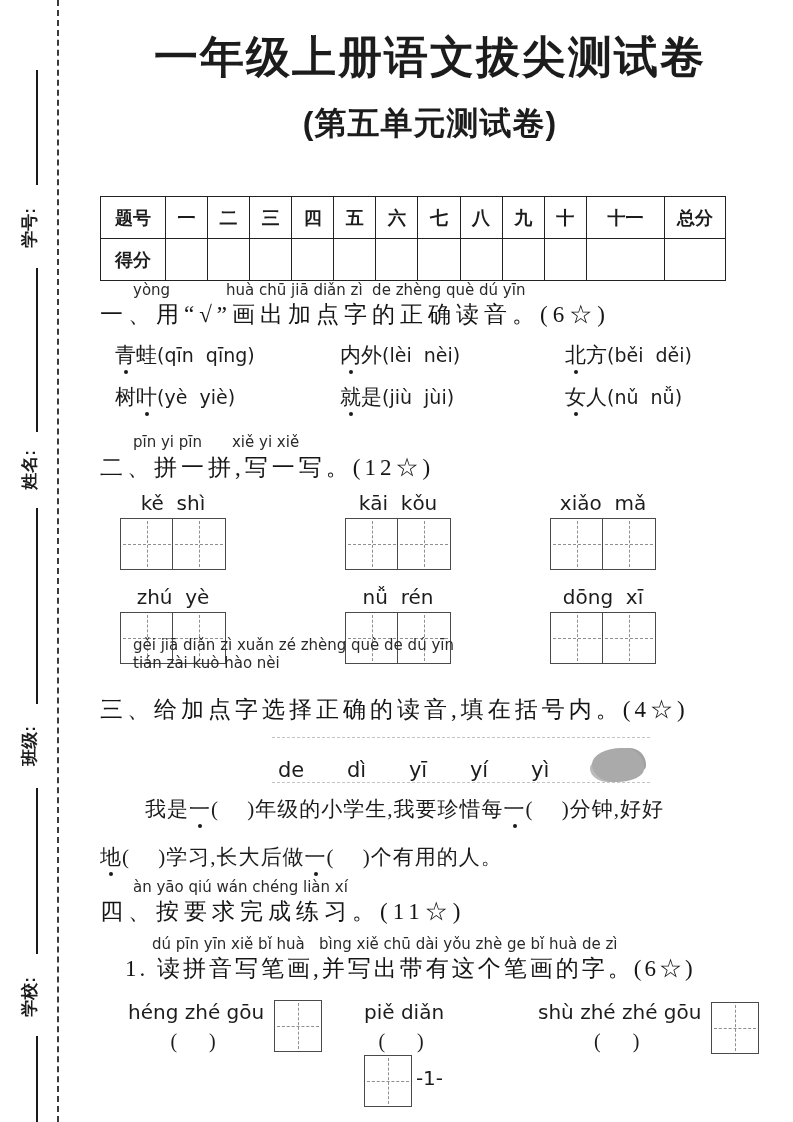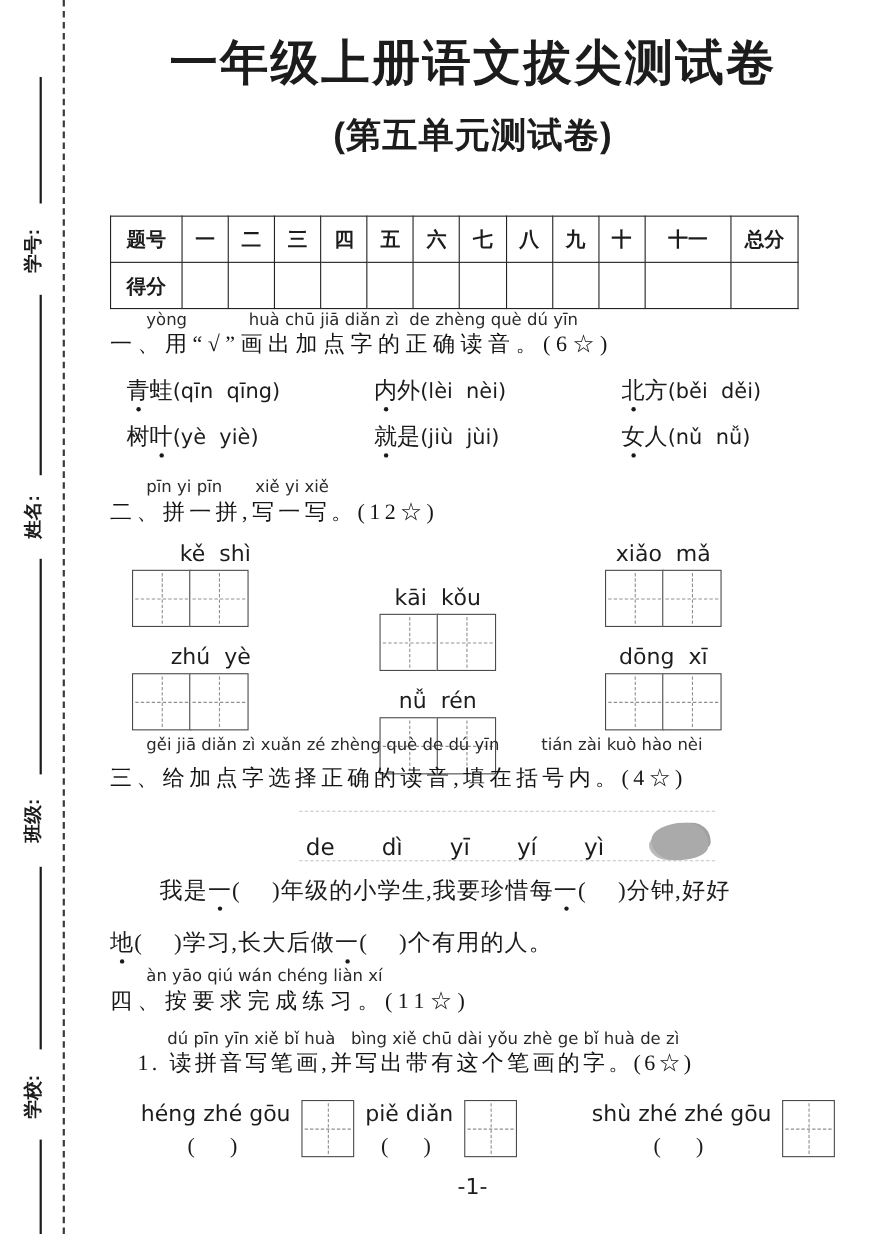--- a/index.html
+++ b/index.html
@@ -30,21 +30,21 @@
   
   .score-table{position:absolute;left:100px;top:196px;width:626px;border-collapse:collapse;
                font-size:18px;font-family:"Liberation Sans","DejaVu Sans",sans-serif;}
   .score-table td{border:1.6px solid #222;height:39px;text-align:center;font-weight:600;}
   .score-table td:first-child{width:62px;}
   .score-table td:last-child{width:58px;}
 
   
   .pinyin{position:absolute;font-family:"DejaVu Sans","Liberation Sans",sans-serif;
           font-size:15px;color:#2a2a2a;white-space:pre;display:flex;}
-  .heading{position:absolute;font-size:20px;white-space:pre;color:#151515;}
+  .heading{position:absolute;font-size:23px;white-space:pre;color:#151515;}
   .ls5{letter-spacing:5px;} .ls4{letter-spacing:4px;} .ls3{letter-spacing:3px;}
   .gap56{margin-right:56px;} .gap30{margin-right:30px;} .gap38{margin-right:38px;}
 
   
   .dotc{position:relative;}
   .dotc::after{content:"";position:absolute;left:50%;bottom:-7px;width:4px;height:4px;
                background:#1a1a1a;border-radius:50%;transform:translateX(-50%);}
 
   
   .s1-item{position:absolute;font-size:21px;white-space:pre;}
@@ -56,37 +56,37 @@
   .cell{position:relative;width:54px;height:52px;border:1.6px solid #4a4a4a;background:#fff;box-sizing:border-box;}
   .cell::before{content:"";position:absolute;left:50%;top:2px;bottom:2px;border-left:1px dashed #8f8f8f;}
   .cell::after{content:"";position:absolute;top:50%;left:2px;right:2px;border-top:1px dashed #8f8f8f;}
   .grid2{display:flex;}
   .grid2 .cell+.cell{margin-left:-1.6px;}
   .pin-item{position:absolute;width:110px;text-align:center;}
   .pin-item .pin-label{font-family:"DejaVu Sans","Liberation Sans",sans-serif;
                        font-size:20px;white-space:pre;margin-bottom:3px;}
   .pin-item .grid2{justify-content:center;}
   .pin-item.r0{top:491px;} .pin-item.r1{top:585px;}
-  .pin-item.c0{left:118px;text-align:right;} .pin-item.c1{left:343px;margin-top:40px;} .pin-item.c2{left:548px;}
+  .pin-item.c0{left:118px;} .pin-item.c1{left:343px;} .pin-item.c2{left:548px;}
 
   
   .options-box{position:absolute;left:272px;top:737px;width:366px;height:44px;
                display:flex;align-items:flex-end;justify-content:space-between;padding:0 6px;
                border-top:1px dashed #c4c4c4;border-bottom:1px dashed #c4c4c4;
                font-family:"DejaVu Sans","Liberation Sans",sans-serif;font-size:21px;}
   .blob{width:52px;height:34px;background:#969696;opacity:.8;
         border-radius:60% 40% 55% 45% / 50% 60% 40% 55%;
         box-shadow:-6px 4px 0 -4px #aaa, 5px -3px 0 -3px #8a8a8a;}
   .s3-line{position:absolute;font-size:21px;letter-spacing:1px;white-space:pre;font-family:Liberation Serif, serif;}
   .s3-line.l0{left:145px;top:795px;}
   .s3-line.l1{left:100px;top:843px;}
 
   
   .s4-item{position:absolute;top:1000px;display:flex;align-items:flex-start;}
-  .s4-item.c0{left:128px;} .s4-item.c1{left:332px;} .s4-item.c2{left:538px;}
+  .s4-item.c0{left:128px;} .s4-item.c1{left:364px;flex-direction:column;} .s4-item.c2{left:538px;align-items:center;}
   .stroke-left{text-align:center;margin-right:10px;}
   .stroke-label{font-family:"DejaVu Sans","Liberation Sans",sans-serif;font-size:20px;white-space:pre;}
   .stroke-paren{font-size:20px;letter-spacing:6px;margin-top:4px;}
   .cell-lg{width:48px;height:52px;}
 
   .page-num{position:absolute;left:100px;top:1066px;width:659px;text-align:center;
             font-size:20px;font-family:"DejaVu Sans","Liberation Sans",sans-serif;}
 </style>
 </head>
 <body>
@@ -199,21 +199,21 @@
       </div>
       <div class="pin-item r1 c2">
         <div class="pin-label">dōng  xī</div>
         <div class="grid2">
           <div class="cell"></div>
           <div class="cell"></div>
         </div>
       </div>
     </div>
 
-  <div class="pinyin" style="left:133px;top:668px;">
+  <div class="pinyin" style="left:133px;top:636px;flex-direction:column;">
     <span class="gap38">gěi jiā diǎn zì xuǎn zé zhèng què de dú yīn</span>
     <span>tián zài kuò hào nèi</span>
   </div>
   <div class="heading ls4" style="left:100px;top:694px;">三、给加点字选择正确的读音,填在括号内。(4☆)</div>
   <div class="options-box">
     <span>de</span>
       <span>dì</span>
       <span>yī</span>
       <span>yí</span>
       <span>yì</span>

